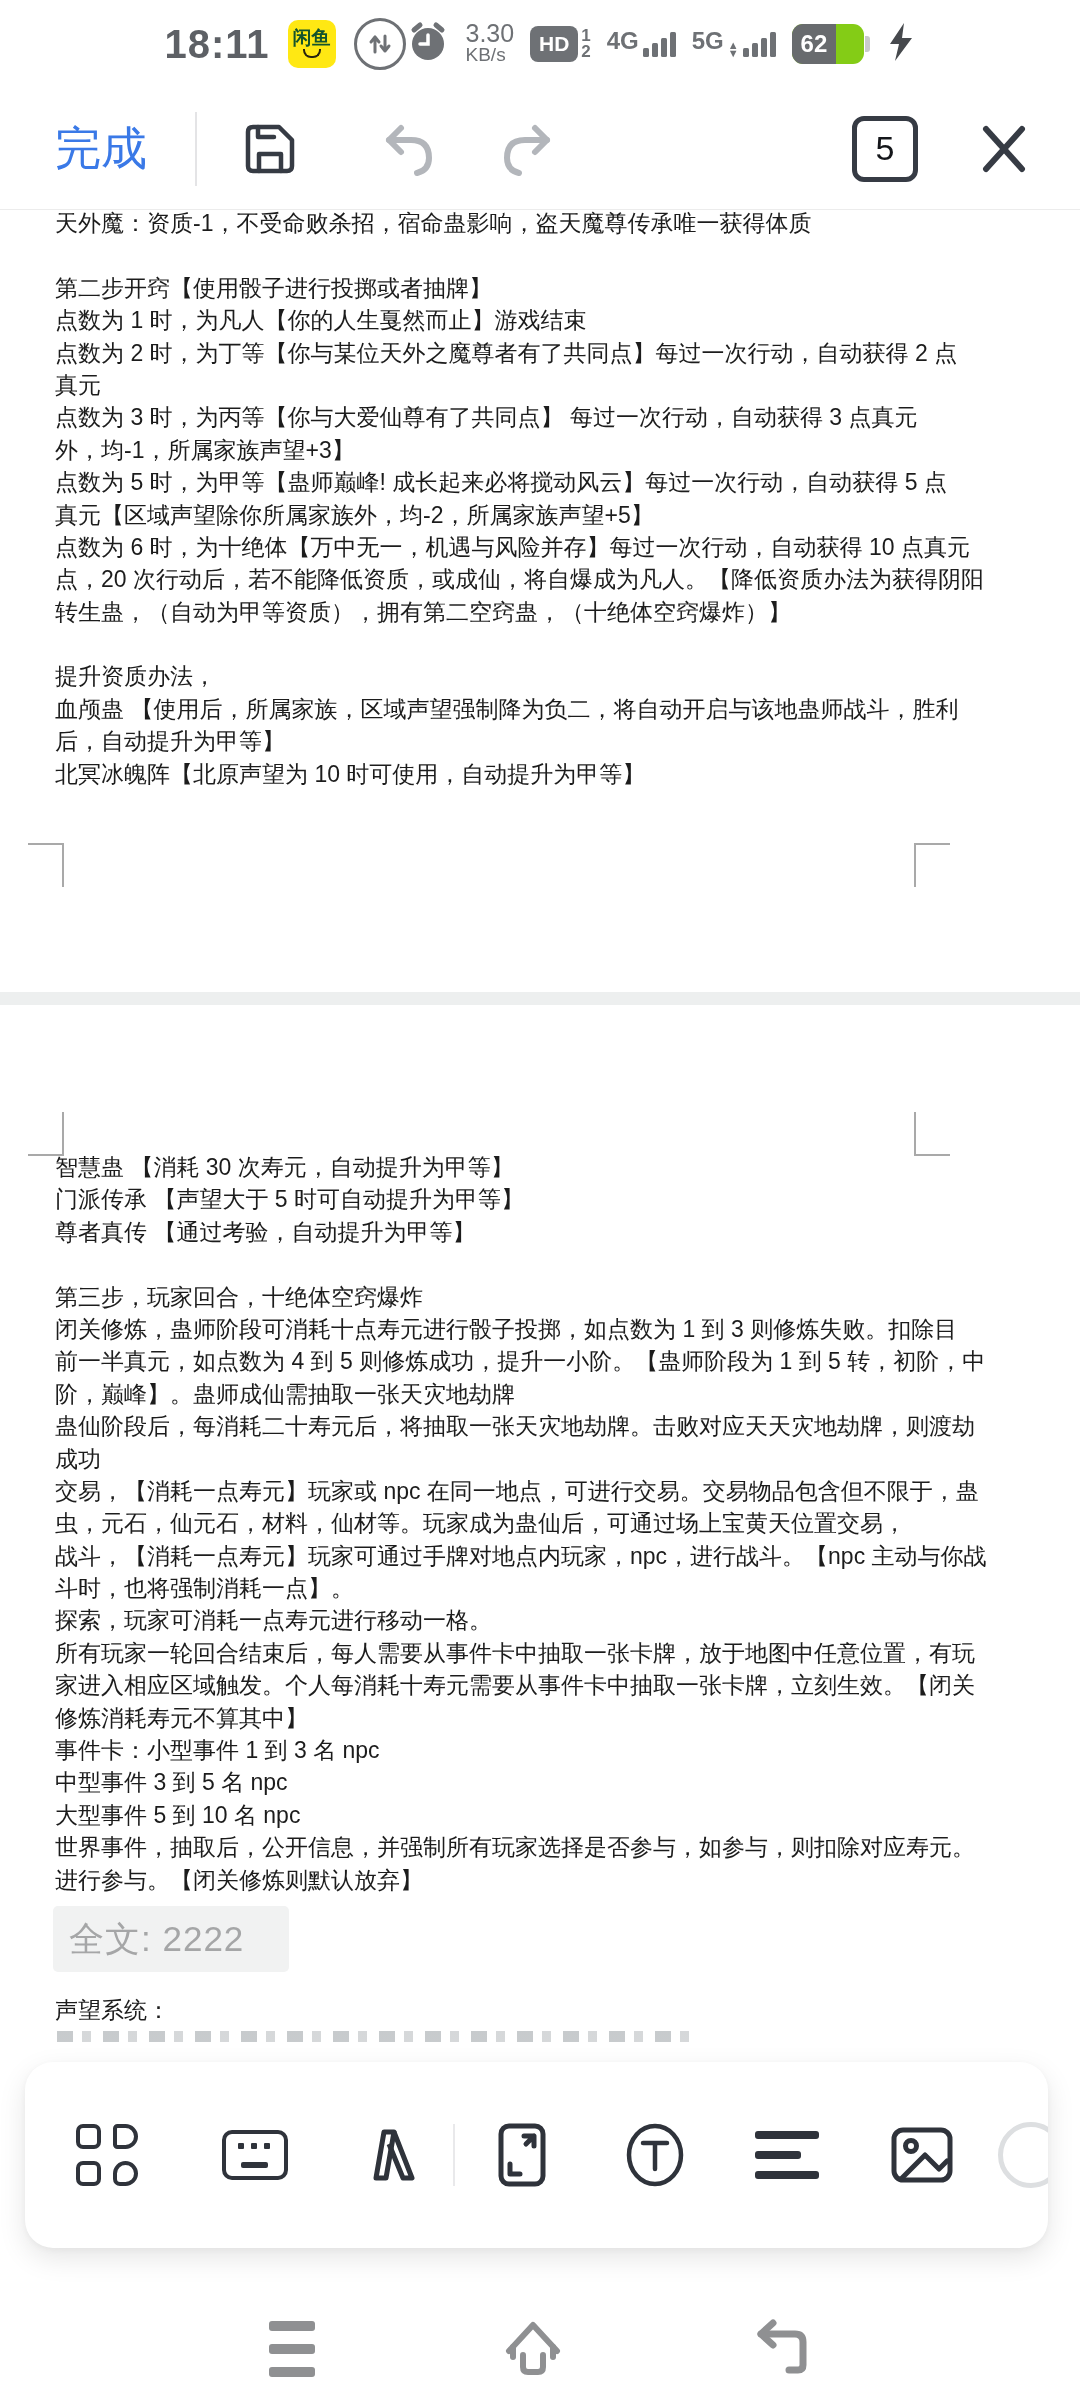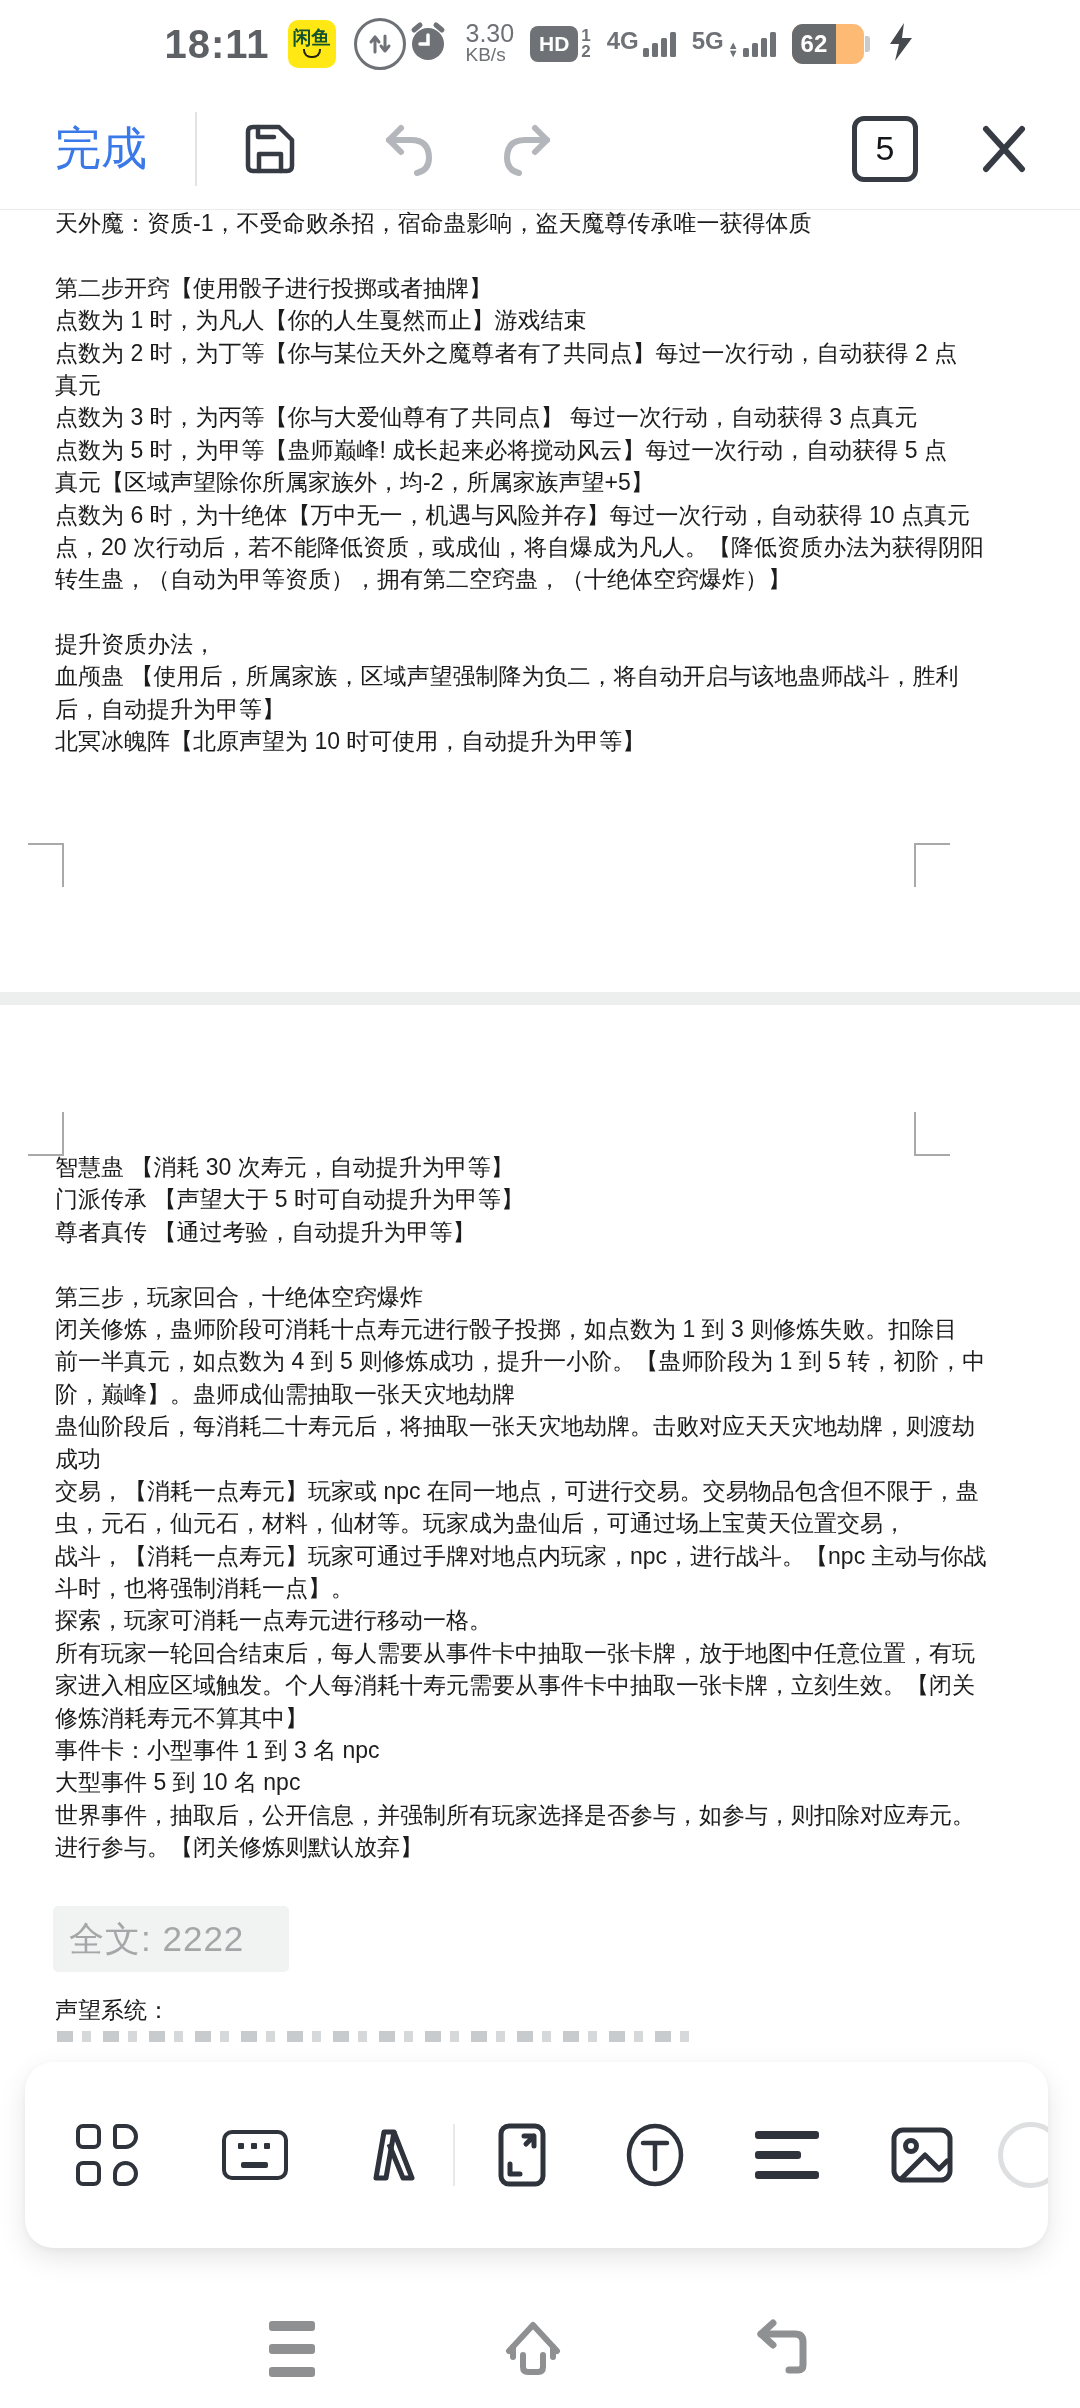--- a/index.html
+++ b/index.html
@@ -25,21 +25,21 @@
   .hd-wrap{display:flex;align-items:center;gap:3px;}
   .hd-box{background:#6e7175;color:#fff;font-weight:700;font-size:21px;border-radius:8px;
     width:48px;height:36px;display:flex;align-items:center;justify-content:center;}
   .hd-sims{display:flex;flex-direction:column;line-height:16px;font-size:17px;font-weight:700;color:#6e7175;}
   .net{display:flex;align-items:flex-end;gap:4px;}
   .net .g{font-size:24px;font-weight:700;color:#6e7175;line-height:20px;align-self:flex-start;}
   .bars{display:flex;align-items:flex-end;gap:3px;height:26px;}
   .bars i{display:block;width:6px;background:#6e7175;border-radius:1.5px;}
   .updown{display:flex;flex-direction:column;justify-content:flex-end;height:26px;line-height:8px;font-size:11px;color:#6e7175;}
   .battery{display:flex;align-items:center;}
-  .batt-body{width:72px;height:40px;border-radius:11px;background:#fdba74;overflow:hidden;display:flex;}
+  .batt-body{width:72px;height:40px;border-radius:11px;background:#84cc16;overflow:hidden;display:flex;}
   .batt-fill{width:62%;height:100%;background:#686b6e;color:#fff;font-size:24px;font-weight:700;
     display:flex;align-items:center;justify-content:center;}
   .batt-nub{width:5px;height:16px;background:#c9cbcc;border-radius:0 3px 3px 0;margin-left:1px;}
   
   .toolbar{position:absolute;top:88px;left:0;width:1080px;height:121px;background:#fff;
     border-bottom:1px solid #ececec;display:flex;align-items:center;}
   .done-btn{color:#3a79e7;font-size:46px;font-weight:500;margin-left:55px;}
   .tb-div{width:2px;height:74px;background:#e4e4e6;margin-left:48px;}
   .tb-ico{display:flex;align-items:center;justify-content:center;}
   .page-box{width:56px;height:56px;border:5px solid #363b44;border-radius:12px;color:#14161a;
@@ -187,20 +187,21 @@
 </div>
 
 <div class="textblock p1">
     <div class="doc-line">天外魔：资质-1，不受命败杀招，宿命蛊影响，盗天魔尊传承唯一获得体质</div>
     <div class="doc-line">&nbsp;</div>
     <div class="doc-line">第二步开窍【使用骰子进行投掷或者抽牌】</div>
     <div class="doc-line">点数为 1 时，为凡人【你的人生戛然而止】游戏结束</div>
     <div class="doc-line">点数为 2 时，为丁等【你与某位天外之魔尊者有了共同点】每过一次行动，自动获得 2 点</div>
     <div class="doc-line">真元</div>
     <div class="doc-line">点数为 3 时，为丙等【你与大爱仙尊有了共同点】 每过一次行动，自动获得 3 点真元</div>
+    <div class="doc-line">外，均-1，所属家族声望+3】</div>
     <div class="doc-line">点数为 5 时，为甲等【蛊师巅峰! 成长起来必将搅动风云】每过一次行动，自动获得 5 点</div>
     <div class="doc-line">真元【区域声望除你所属家族外，均-2，所属家族声望+5】</div>
     <div class="doc-line">点数为 6 时，为十绝体【万中无一，机遇与风险并存】每过一次行动，自动获得 10 点真元</div>
     <div class="doc-line">点，20 次行动后，若不能降低资质，或成仙，将自爆成为凡人。【降低资质办法为获得阴阳</div>
     <div class="doc-line">转生蛊，（自动为甲等资质），拥有第二空窍蛊，（十绝体空窍爆炸）】</div>
     <div class="doc-line">&nbsp;</div>
     <div class="doc-line">提升资质办法，</div>
     <div class="doc-line">血颅蛊 【使用后，所属家族，区域声望强制降为负二，将自动开启与该地蛊师战斗，胜利</div>
     <div class="doc-line">后，自动提升为甲等】</div>
     <div class="doc-line">北冥冰魄阵【北原声望为 10 时可使用，自动提升为甲等】</div>
@@ -227,20 +228,21 @@
     <div class="doc-line">成功</div>
     <div class="doc-line">交易，【消耗一点寿元】玩家或 npc 在同一地点，可进行交易。交易物品包含但不限于，蛊</div>
     <div class="doc-line">虫，元石，仙元石，材料，仙材等。玩家成为蛊仙后，可通过场上宝黄天位置交易，</div>
     <div class="doc-line">战斗，【消耗一点寿元】玩家可通过手牌对地点内玩家，npc，进行战斗。【npc 主动与你战</div>
     <div class="doc-line">斗时，也将强制消耗一点】。</div>
     <div class="doc-line">探索，玩家可消耗一点寿元进行移动一格。</div>
     <div class="doc-line">所有玩家一轮回合结束后，每人需要从事件卡中抽取一张卡牌，放于地图中任意位置，有玩</div>
     <div class="doc-line">家进入相应区域触发。个人每消耗十寿元需要从事件卡中抽取一张卡牌，立刻生效。【闭关</div>
     <div class="doc-line">修炼消耗寿元不算其中】</div>
     <div class="doc-line">事件卡：小型事件 1 到 3 名 npc</div>
+    <div class="doc-line">中型事件 3 到 5 名 npc</div>
     <div class="doc-line">大型事件 5 到 10 名 npc</div>
     <div class="doc-line">世界事件，抽取后，公开信息，并强制所有玩家选择是否参与，如参与，则扣除对应寿元。</div>
     <div class="doc-line">进行参与。【闭关修炼则默认放弃】</div>
   </div>
 
 <div class="wordcount">全文: 2222</div>
 <div class="footer-line doc-line" style="height:auto">声望系统：</div>
 <div class="clipped-line"></div>
 
 <div class="panel">

